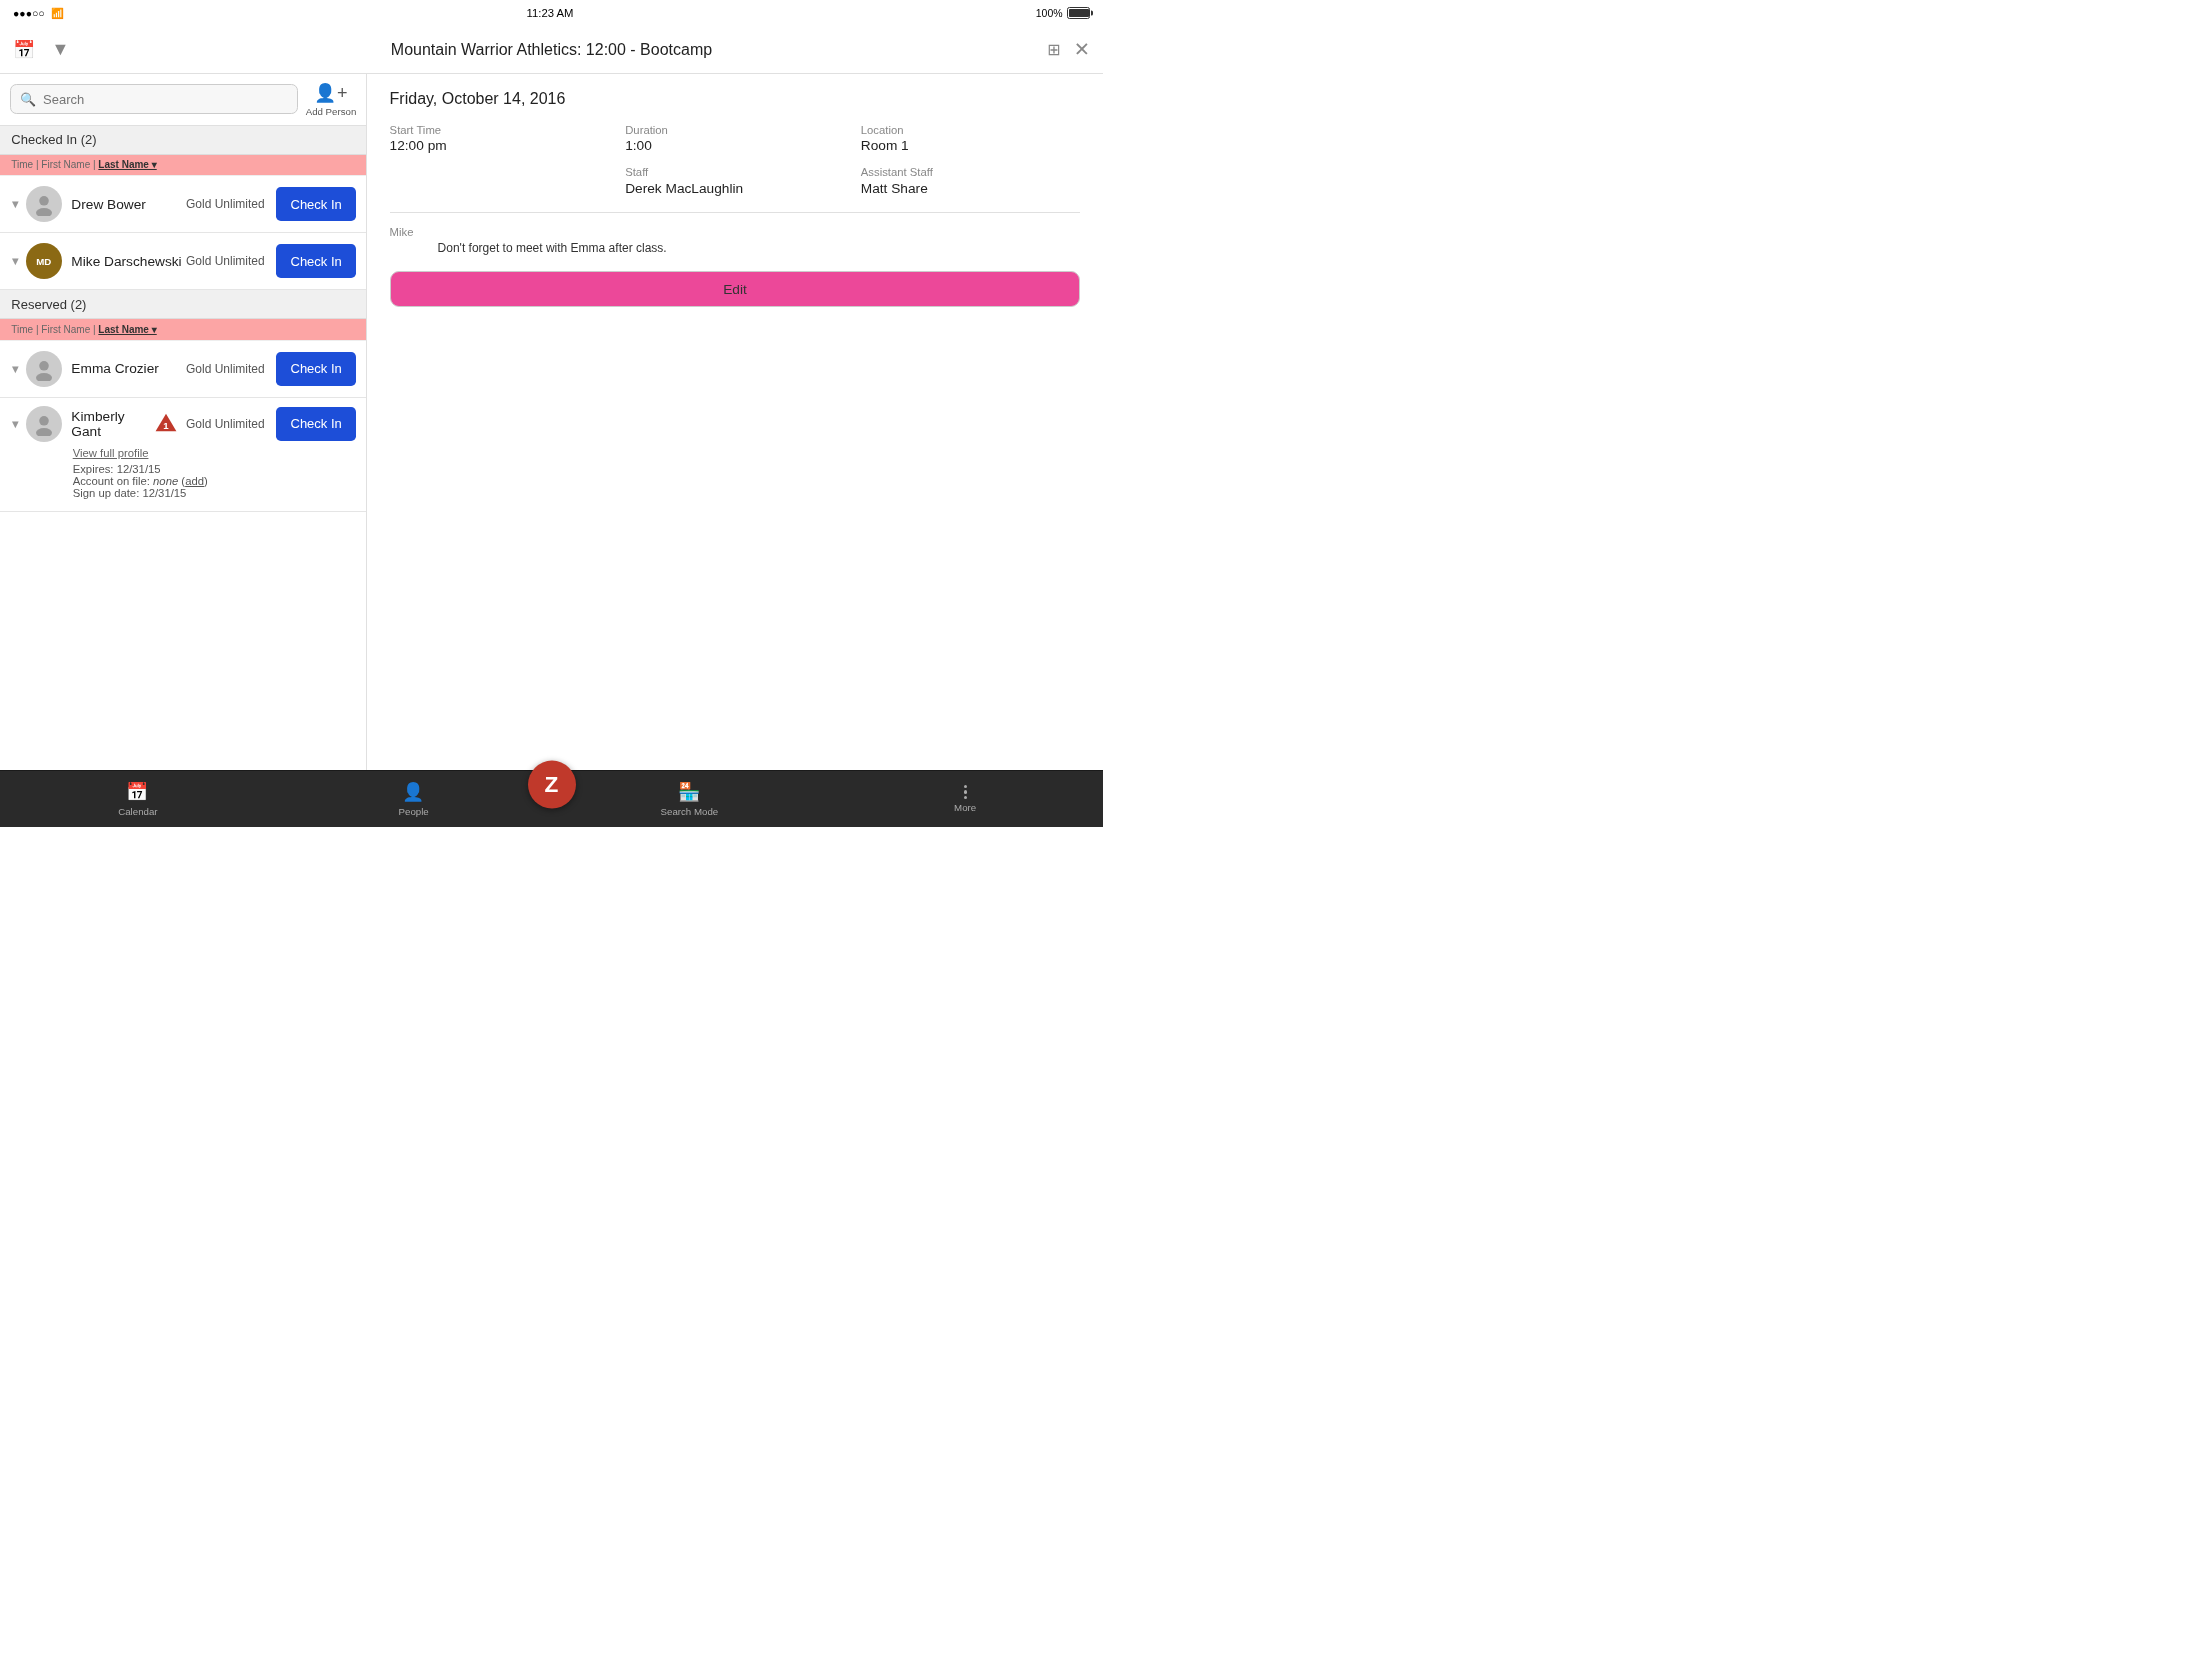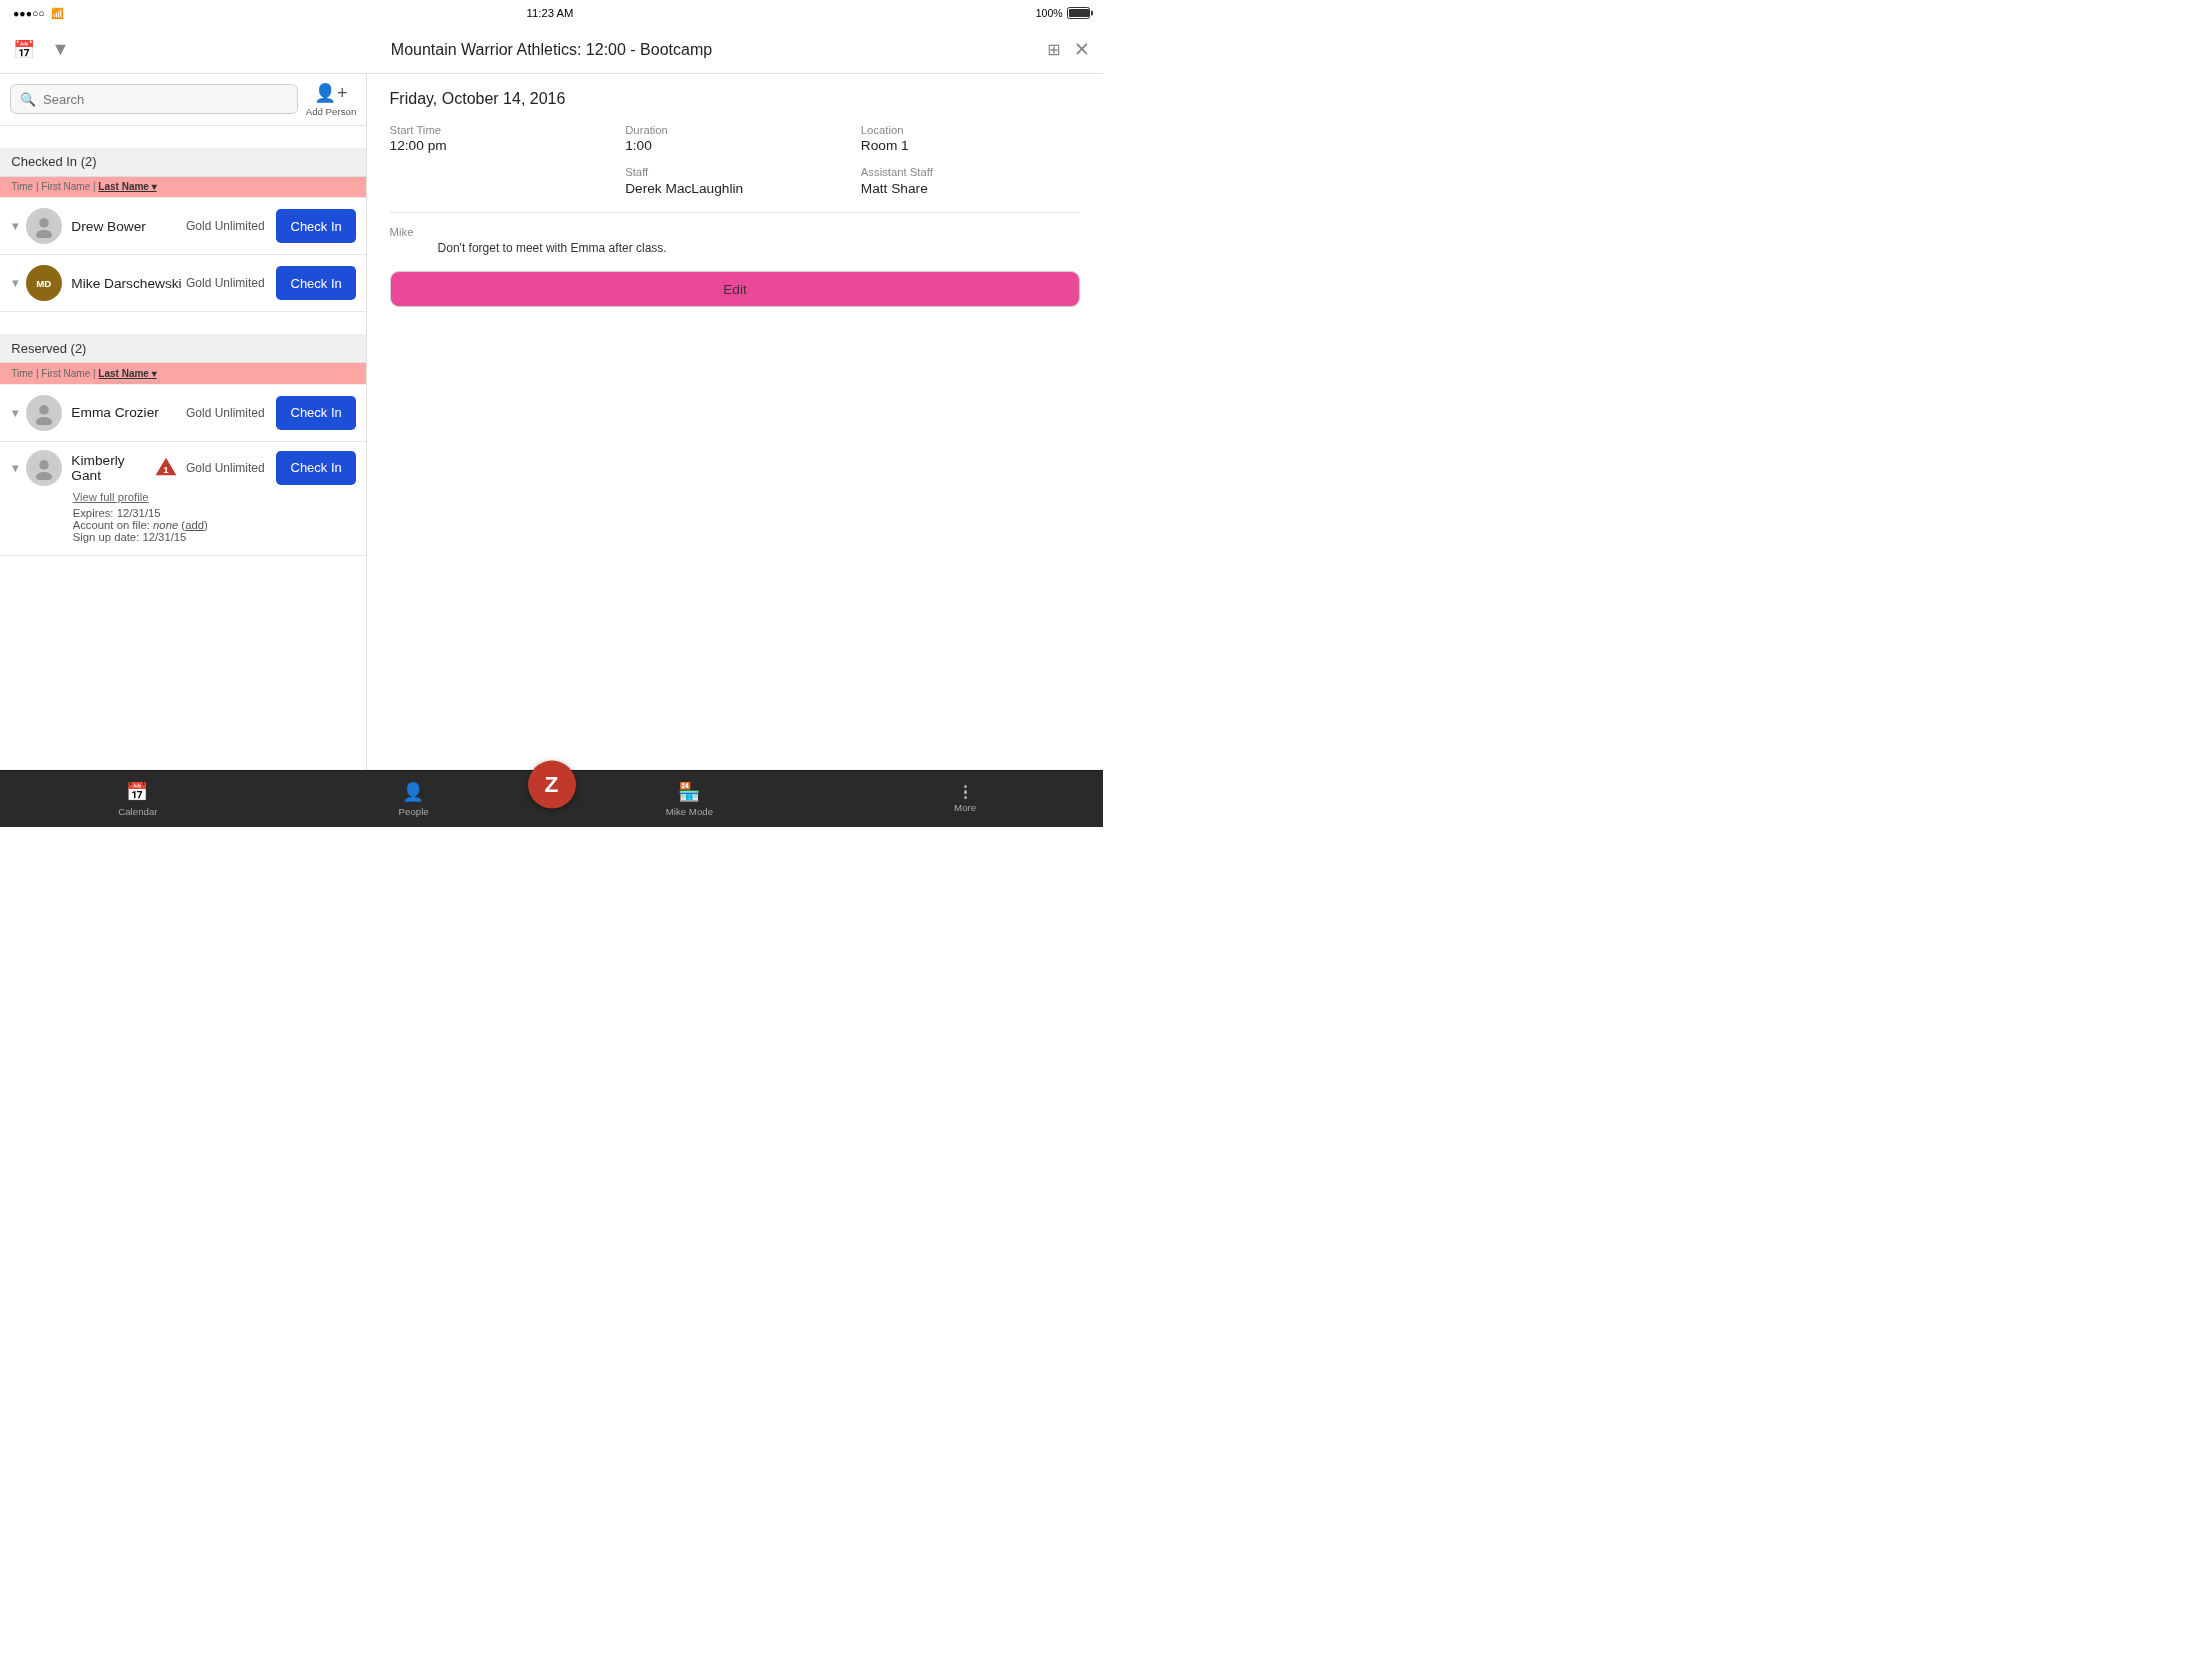--- a/index.html
+++ b/index.html
@@ -94,21 +94,20 @@
       display: flex; flex-direction: column; align-items: center;
       cursor: pointer; color: #555; font-size: 9.7px; gap: 1.6px;
     }
     .add-person-btn .icon { font-size: 18px; color: #555; }
 
     
     .section-header {
       background: #f0f0f0; padding: 6.5px 11.3px;
       font-size: 13px; font-weight: 500; color: #333;
       border-bottom: 0.8px solid #ddd;
-      margin-top: 22px;
     }
 
     
     .sort-row {
       padding: 4.8px 11.3px; font-size: 10px; color: #666;
       border-bottom: 0.8px solid #eee; background: #fca5a5;
     }
     .sort-row span { cursor: pointer; }
     .sort-active { text-decoration: underline; font-weight: 600; color: #333; }
 
@@ -374,21 +373,21 @@
   </div>
   <div class="tab-item">
     <span class="tab-icon">👤</span>
     <span>People</span>
   </div>
   <div class="tab-center-btn">
     <span>Z</span>
   </div>
   <div class="tab-item">
     <span class="tab-icon">🏪</span>
-    <span>Mike Mode</span>
+    <span>Search Mode</span>
   </div>
   <div class="tab-item">
     <span class="tab-icon">
       <span class="dots-icon">
         <span class="dot"></span>
         <span class="dot"></span>
         <span class="dot"></span>
       </span>
     </span>
     <span>More</span>

